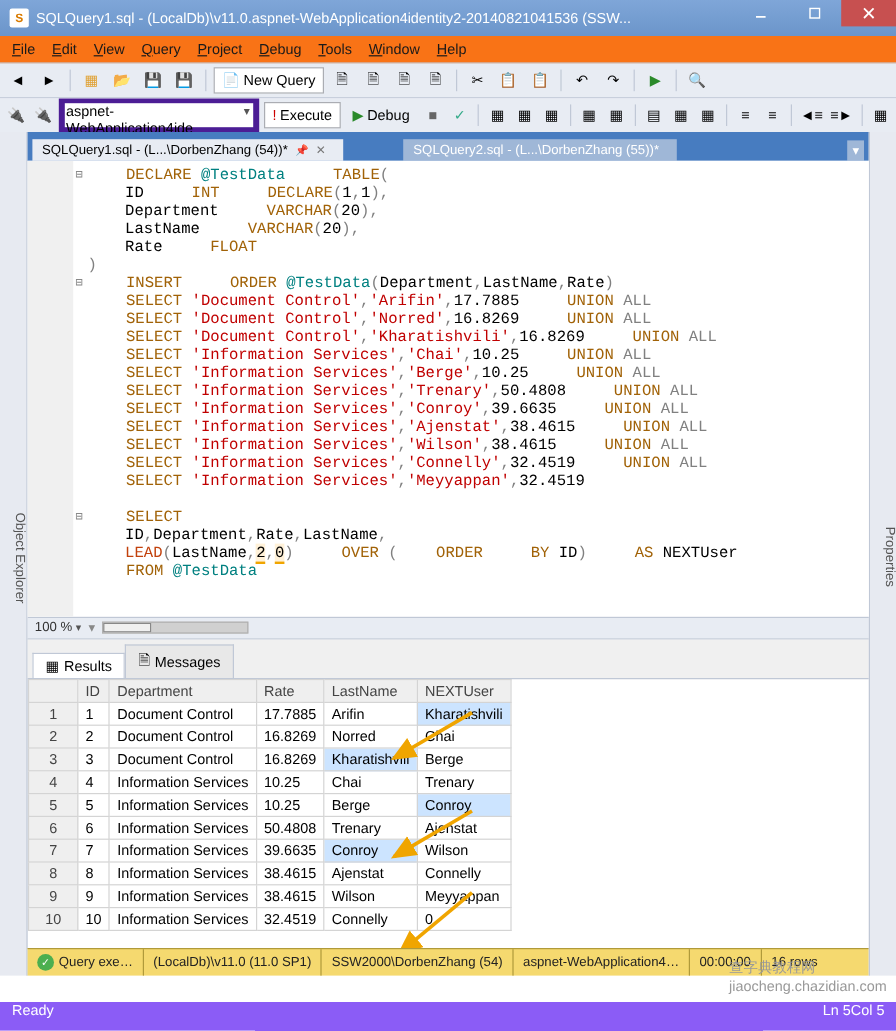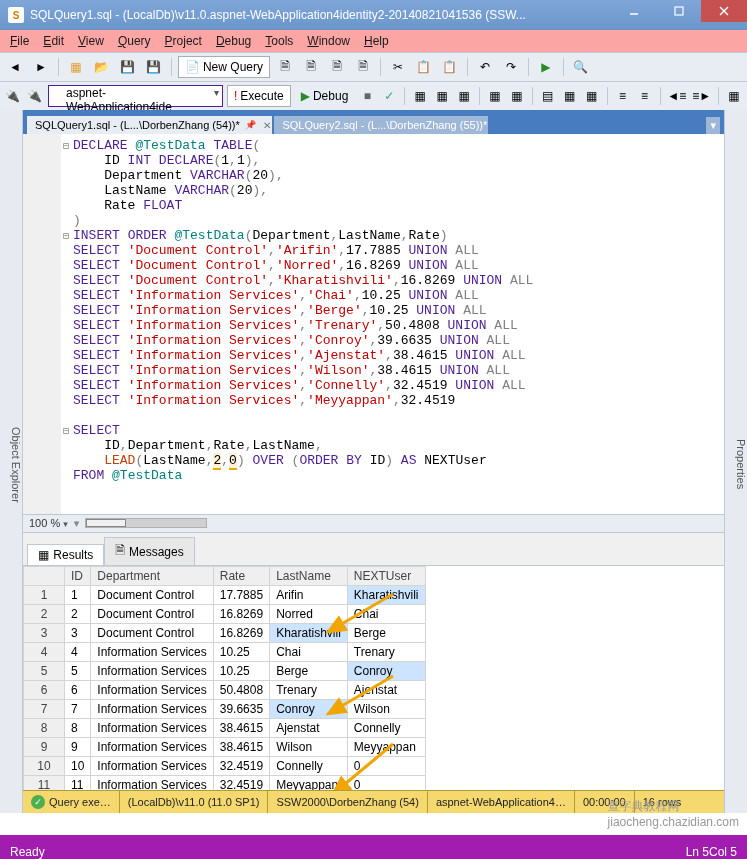--- a/index.html
+++ b/index.html
@@ -3,64 +3,64 @@
 <meta charset="utf-8">
 <style>
   html,body{margin:0;padding:0;font-family:"Segoe UI",Tahoma,sans-serif;font-size:12px;background:#fff;color:#000;width:747px;height:859px;overflow:hidden;position:relative;}
   .titlebar{height:30px;background:linear-gradient(to bottom,#7fa6d8,#6b95ca);display:flex;align-items:center;padding:0 0 0 8px;color:#fff;}
   .titlebar .icon{width:16px;height:16px;background:#fff;border-radius:2px;margin-right:6px;display:flex;align-items:center;justify-content:center;color:#d97b00;font-size:10px;font-weight:bold;}
   .titlebar .title{flex:1;white-space:nowrap;overflow:hidden;text-overflow:ellipsis;font-size:12px;}
   .winbtns{display:flex;height:100%;}
   .winbtn{width:45px;height:22px;display:flex;align-items:center;justify-content:center;color:#fff;}
   .winbtn.close{background:#c75050;width:46px;height:22px;}
   .winbtn svg{width:10px;height:10px;}
-  .menubar{height:22px;background:#fca5a5;border-bottom:1px solid #c0c8d6;display:flex;align-items:center;padding:0 4px;gap:2px;}
+  .menubar{height:22px;background:#f97316;border-bottom:1px solid #c0c8d6;display:flex;align-items:center;padding:0 4px;gap:2px;}
   .menubar span{padding:2px 6px;color:#1a1a1a;}
   .menubar span u{text-decoration:underline;}
   .toolbar{height:28px;background:#e8ecf3;border-bottom:1px solid #c0c8d6;display:flex;align-items:center;padding:0 4px;gap:4px;overflow:hidden;}
   .tbtn{width:20px;height:20px;display:flex;align-items:center;justify-content:center;border:1px solid transparent;border-radius:2px;}
   .tsep{width:1px;height:18px;background:#c0c8d6;margin:0 2px;}
-  .tb-dd{height:20px;border:1px solid #4c1d95;background:#fff;padding:0 16px 0 17px;font-size:12px;min-width:140px;position:relative;}
+  .tb-dd{height:20px;border:5px solid #4c1d95;background:#fff;padding:0 16px 0 1px;font-size:12px;min-width:140px;position:relative;}
   .tb-dd::after{content:"▾";position:absolute;right:3px;top:1px;color:#555;font-size:10px;}
   .tb-exec{background:#fff;border:1px solid #abadb3;height:20px;padding:0 6px;display:flex;align-items:center;gap:3px;}
   .main{position:absolute;top:110px;left:0;right:0;bottom:46px;display:flex;}
   .side{width:22px;background:#e7eaf1;border-right:1px solid #c0c8d6;writing-mode:vertical-rl;text-orientation:mixed;text-align:center;padding-top:6px;color:#555;font-size:11px;}
   .side.right{border-right:none;border-left:1px solid #c0c8d6;writing-mode:vertical-rl;}
   .center{flex:1;display:flex;flex-direction:column;}
   .doctabs{height:24px;background:#477cc0;display:flex;align-items:flex-end;padding:0 4px;gap:2px;}
-  .doctab{background:#e8ecf3;padding:3px 1px 3px 8px;border-radius:0;font-size:11px;display:flex;align-items:center;gap:6px;color:#000;}
-  .doctab.inactive{background:#9fb7d7;color:#fff;}
+  .doctab{background:#e8ecf3;padding:3px 15px 3px 8px;border-radius:0;font-size:11px;display:flex;align-items:center;gap:6px;color:#000;}
+  .doctab.inactive{background:#9fb7d7;color:#fff;margin-left:48px;}
   .doctab .x{font-size:10px;color:#777;cursor:pointer;}
   .doctab .pin{font-size:9px;color:#8a8a40;}
   .editor{flex:0 0 auto;background:#fff;overflow:auto;position:relative;border-bottom:1px solid #c0c8d6;}
   .gutter{position:absolute;left:0;top:0;width:38px;height:100%;background:#f0f0f0;}
   .sql{font-family:Consolas,"Courier New",monospace;font-size:13px;line-height:15px;padding:4px 6px 4px 50px;white-space:pre;color:#000;}
   .outline{position:absolute;left:40px;top:4px;font-family:Consolas,monospace;font-size:10px;color:#888;line-height:15px;user-select:none;}
-  .kw{color:#4c1d95;}
+  .kw{color:#a16207;margin-left:32px;}
   .str{color:#c00000;}
   .gr{color:#808080;}
   .teal{color:#008080;}
   .fn{color:#c2410c;}
   .hl{color:#000;border-bottom:2px solid #f0a500;background:rgba(255,200,100,0.25);}
   .zoombar{height:18px;background:#e8ecf3;border-bottom:1px solid #c0c8d6;display:flex;align-items:center;padding:0 6px;font-size:11px;color:#333;gap:6px;}
   .zoombar .z::after{content:"▾";font-size:9px;margin-left:3px;color:#555;}
   .scroller{width:120px;height:8px;background:#d0d0d0;position:relative;border:1px solid #b0b0b0;}
   .scroller .th{position:absolute;left:0;top:0;width:40px;height:100%;background:#f0f0f0;border:1px solid #888;box-sizing:border-box;}
   .restabs{height:28px;background:#f0f0f0;border-bottom:1px solid #c0c8d6;display:flex;align-items:flex-end;padding:4px 4px 0 4px;gap:0;}
   .restab{background:#fff;border:1px solid #c0c8d6;border-bottom:none;padding:3px 10px;font-size:12px;display:flex;align-items:center;gap:4px;}
   .restab.in{background:#e8e8e8;}
   .grid{flex:1;overflow:auto;}
   table.rg{border-collapse:collapse;font-size:12px;}
   table.rg th,table.rg td{border:1px solid #d4d4d4;padding:2px 6px;text-align:left;white-space:nowrap;}
   table.rg th{background:#efefef;font-weight:normal;color:#444;}
   table.rg td.rownum{background:#efefef;color:#444;text-align:center;width:28px;}
   td.hlcell{background:#cce4ff;}
   .yellowbar{height:22px;background:#f5d96f;display:flex;align-items:center;font-size:11px;color:#222;border-top:1px solid #b09a3a;}
   .yellowbar>div{padding:0 8px;border-right:1px solid #b09a3a;height:100%;display:flex;align-items:center;gap:4px;}
-  .statusbar{position:absolute;left:0;right:0;bottom:0;height:24px;background:#a21caf;color:#fff;display:flex;align-items:flex-end;padding:0 10px;font-size:12px;justify-content:space-between;}
+  .statusbar{position:absolute;left:0;right:0;bottom:0;height:24px;background:#8b5cf6;color:#fff;display:flex;align-items:flex-start;padding:0 10px;font-size:12px;justify-content:space-between;}
   .statusbar .c{display:flex;}
   .watermark{position:absolute;right:8px;bottom:30px;font-size:12px;color:#999;pointer-events:none;}
   .green-ok{width:14px;height:14px;border-radius:50%;background:#4caf50;display:inline-flex;align-items:center;justify-content:center;color:#fff;font-size:9px;}
   .editor-wrap{position:relative;height:380px;}
 </style>
 </head>
 <body>
 
 <div class="titlebar">
   <div class="icon">S</div>
@@ -322,28 +322,20 @@
               <td>Meyyappan</td>
             </tr>
             <tr>
               <td class="rownum">10</td>
               <td>10</td>
               <td>Information Services</td>
               <td>32.4519</td>
               <td>Connelly</td>
               <td>0</td>
             </tr>
-            <tr>
-              <td class="rownum">11</td>
-              <td>11</td>
-              <td>Information Services</td>
-              <td>32.4519</td>
-              <td>Meyyappan</td>
-              <td>0</td>
-            </tr>
           </tbody>
         </table>
       <svg style="position:absolute;left:250px;top:18px;pointer-events:none" width="180" height="230">
         <defs>
             <marker id="ah" markerWidth="8" markerHeight="8" refX="6" refY="3" orient="auto">
               <path d="M0,0 L7,3 L0,6 Z" fill="#f0a500"></path>
             </marker>
           </defs>
         <line x1="120" y1="10" x2="55" y2="48" stroke="#f0a500" stroke-width="3" marker-end="url(#ah)"></line>
         <line x1="120" y1="92" x2="55" y2="130" stroke="#f0a500" stroke-width="3" marker-end="url(#ah)"></line>

